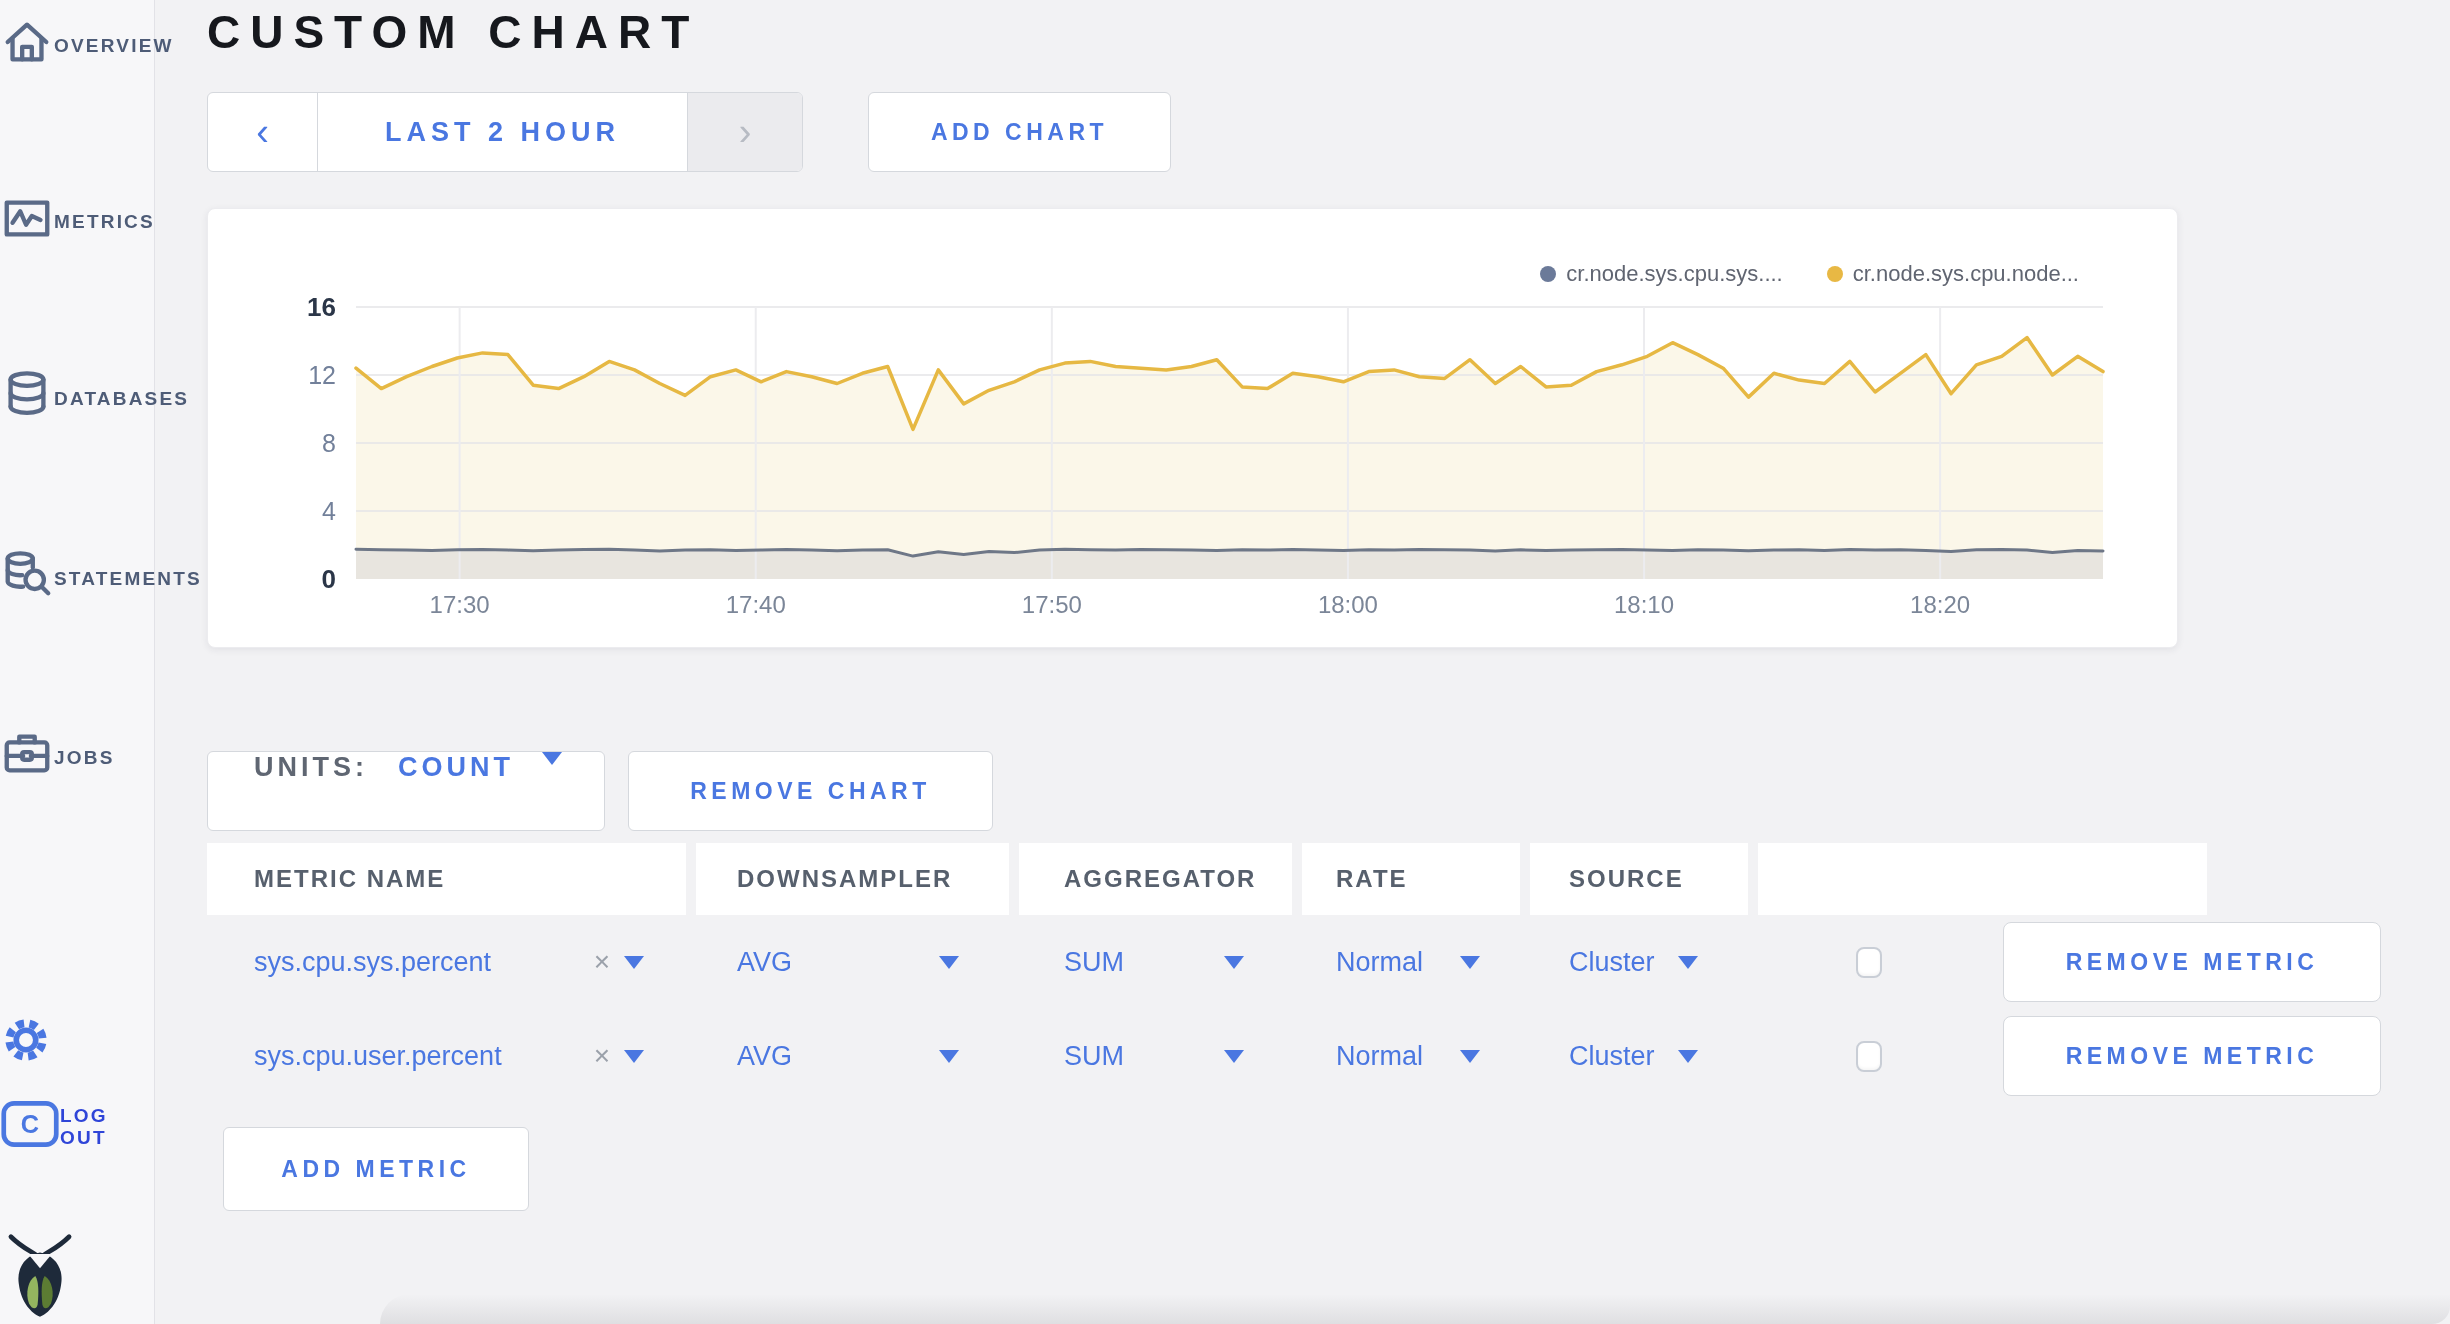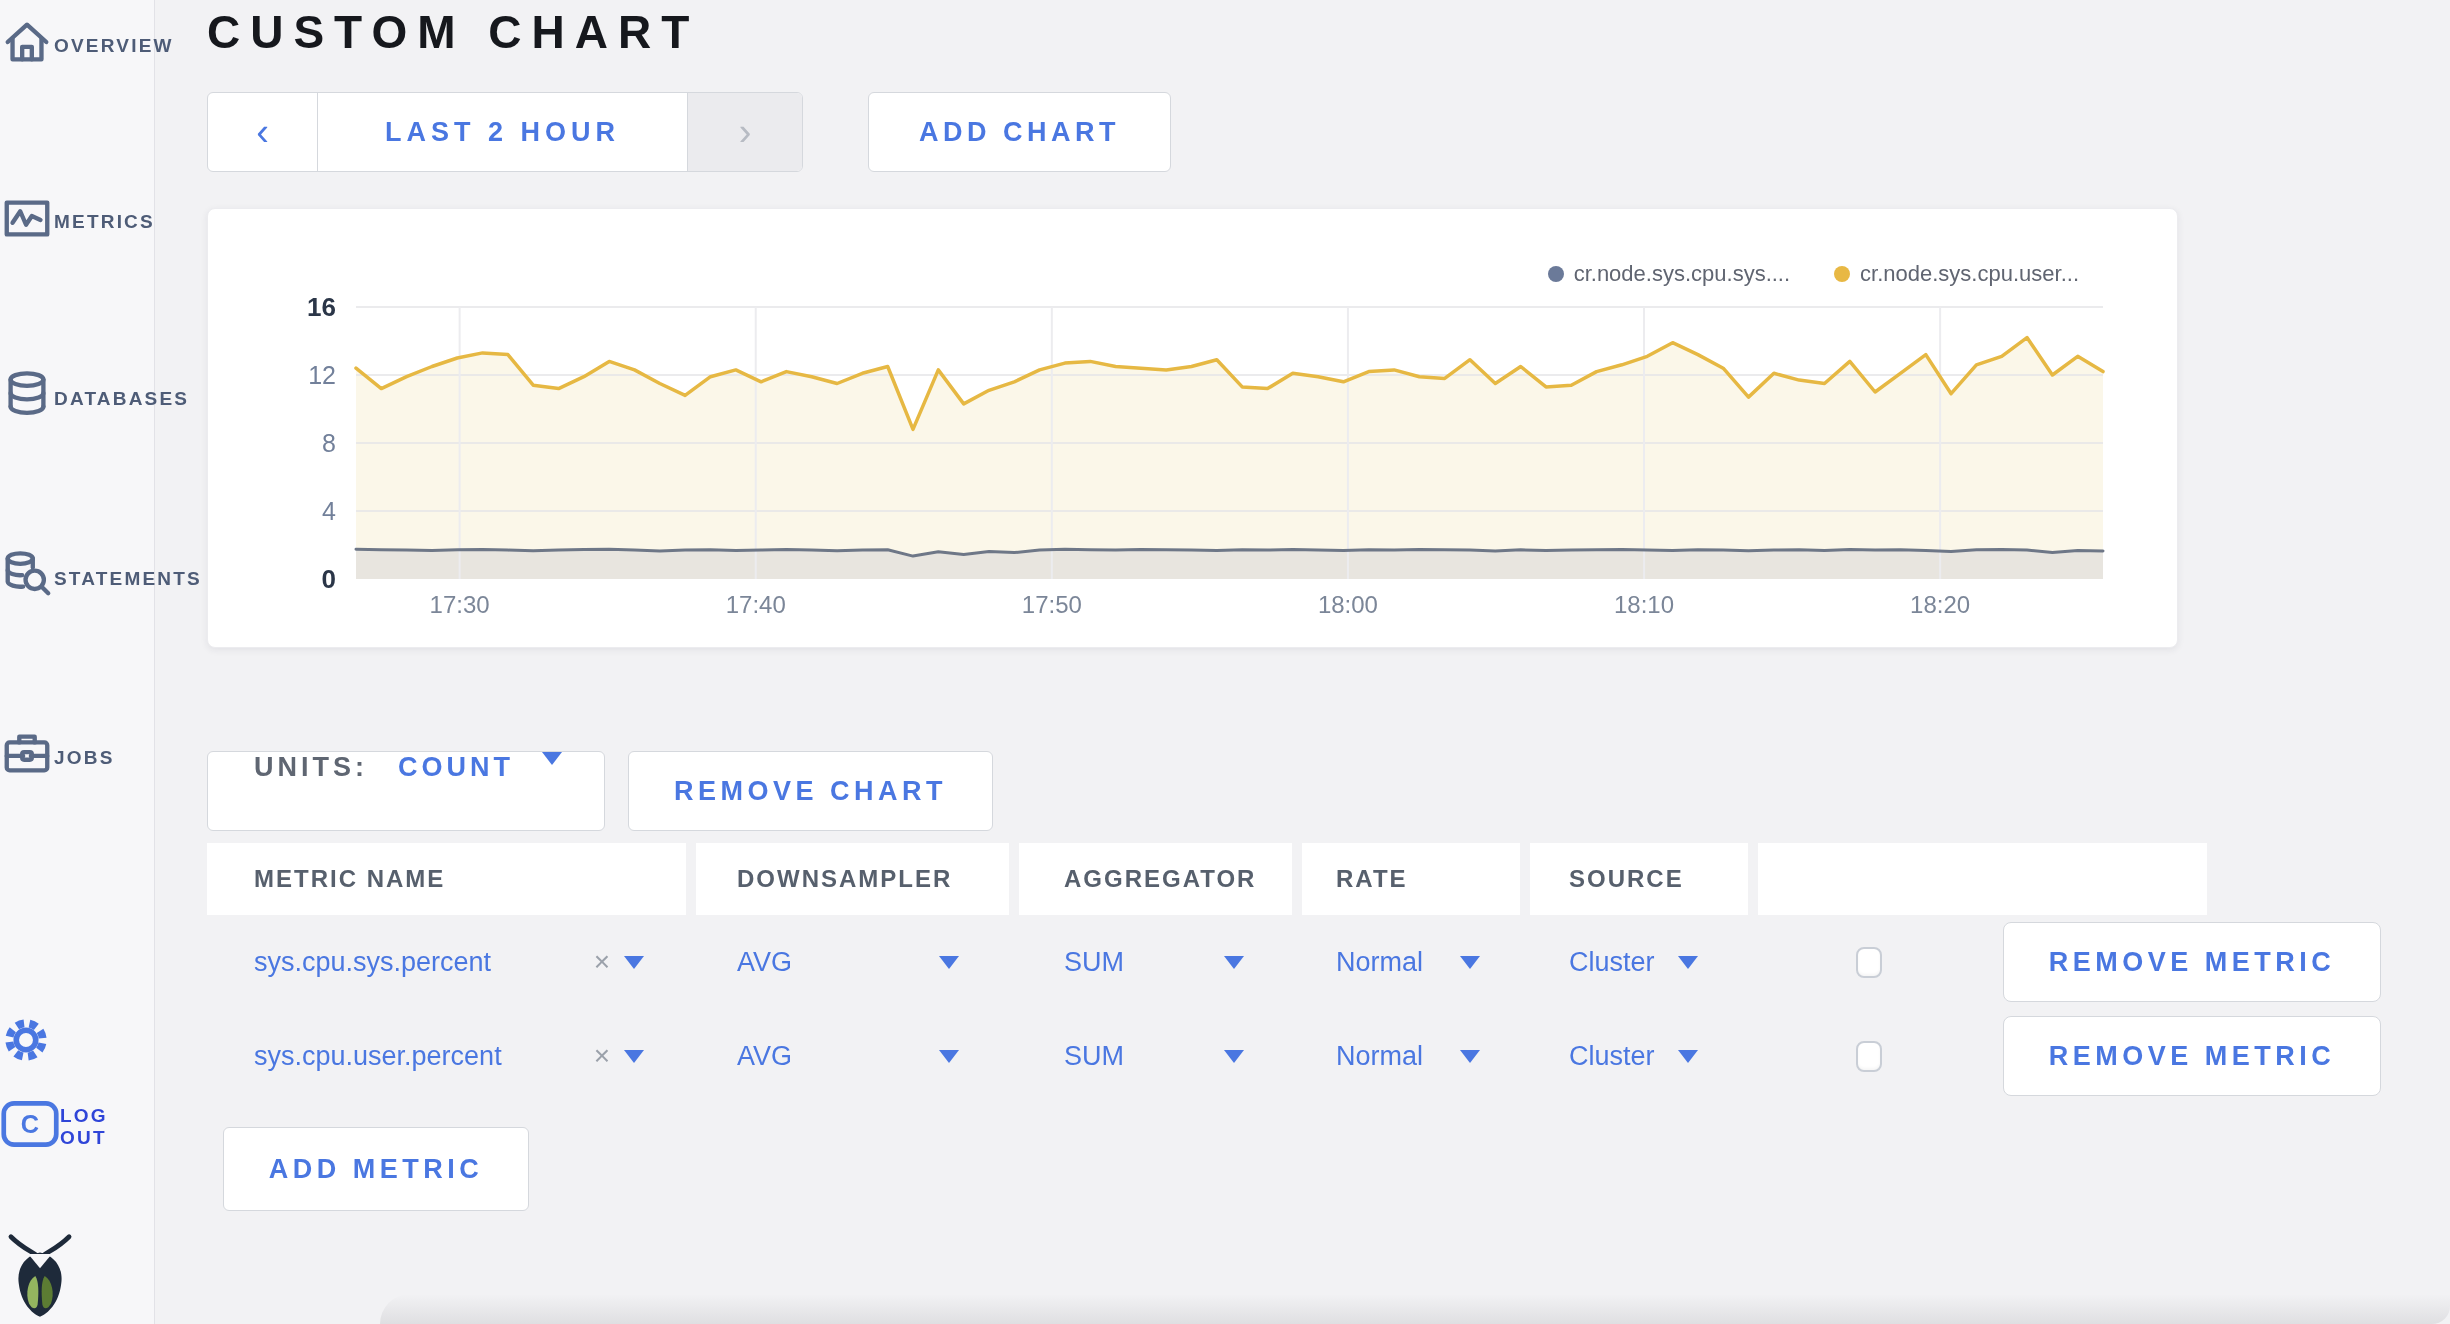--- a/index.html
+++ b/index.html
@@ -36,21 +36,21 @@
   .ts-seg { display:flex; align-items:center; justify-content:center; }
   .ts-prev { width:110px; border-right:1px solid #d5d8dd; cursor:pointer; }
   .ts-range { width:369px; font-size:27px; font-weight:600; letter-spacing:5px; color:#4a77e1; cursor:pointer; }
   .ts-next { width:115px; background:#ebebee; border-left:1px solid #d5d8dd; cursor:default; }
   .chev { font-size:38px; line-height:1; font-weight:400; }
   .chev.blue { color:#4a77e1; }
   .chev.gray { color:#b7bbc3; }
   .btn {
     display:flex; align-items:center; justify-content:center;
     background:#fff; border:1px solid #d5d8dd; border-radius:6px;
-    color:#4a77e1; font-size:27px; font-weight:600; letter-spacing:4.5px;
+    color:#4a77e1; font-size:23px; font-weight:600; letter-spacing:4.5px;
     cursor:pointer; text-transform:uppercase;
   }
   .add-chart-btn { width:303px; height:80px; }
   
   .chart-panel {
     position:relative; margin-top:36px; width:1971px; height:440px;
     background:#ffffff; border:1px solid #ececef; border-radius:8px;
     box-shadow:0 2px 7px rgba(40,40,60,0.08);
   }
   .chart-panel svg { position:absolute; left:0; top:0; }
@@ -255,21 +255,21 @@
         <text x="1436.042372881356" y="404" text-anchor="middle" class="xlab">18:10</text>
         <text x="1732.1440677966102" y="404" text-anchor="middle" class="xlab">18:20</text>
       </svg>
     <div class="legend">
       <div class="legend-item">
         <span class="legend-dot" id="dot-0" style="background: rgb(107, 122, 153);"></span>
         <span class="legend-label">cr.node.sys.cpu.sys....</span>
       </div>
       <div class="legend-item">
         <span class="legend-dot" id="dot-1" style="background: rgb(232, 184, 68);"></span>
-        <span class="legend-label">cr.node.sys.cpu.user...</span>
+        <span class="legend-label">cr.node.sys.cpu.node...</span>
       </div>
     </div>
   </div>
 
   <div class="units-row">
     <div class="units-box">
       <span class="units-label">UNITS:</span>
       <span class="units-value">COUNT</span>
       <span class="caret"></span>
     </div>

